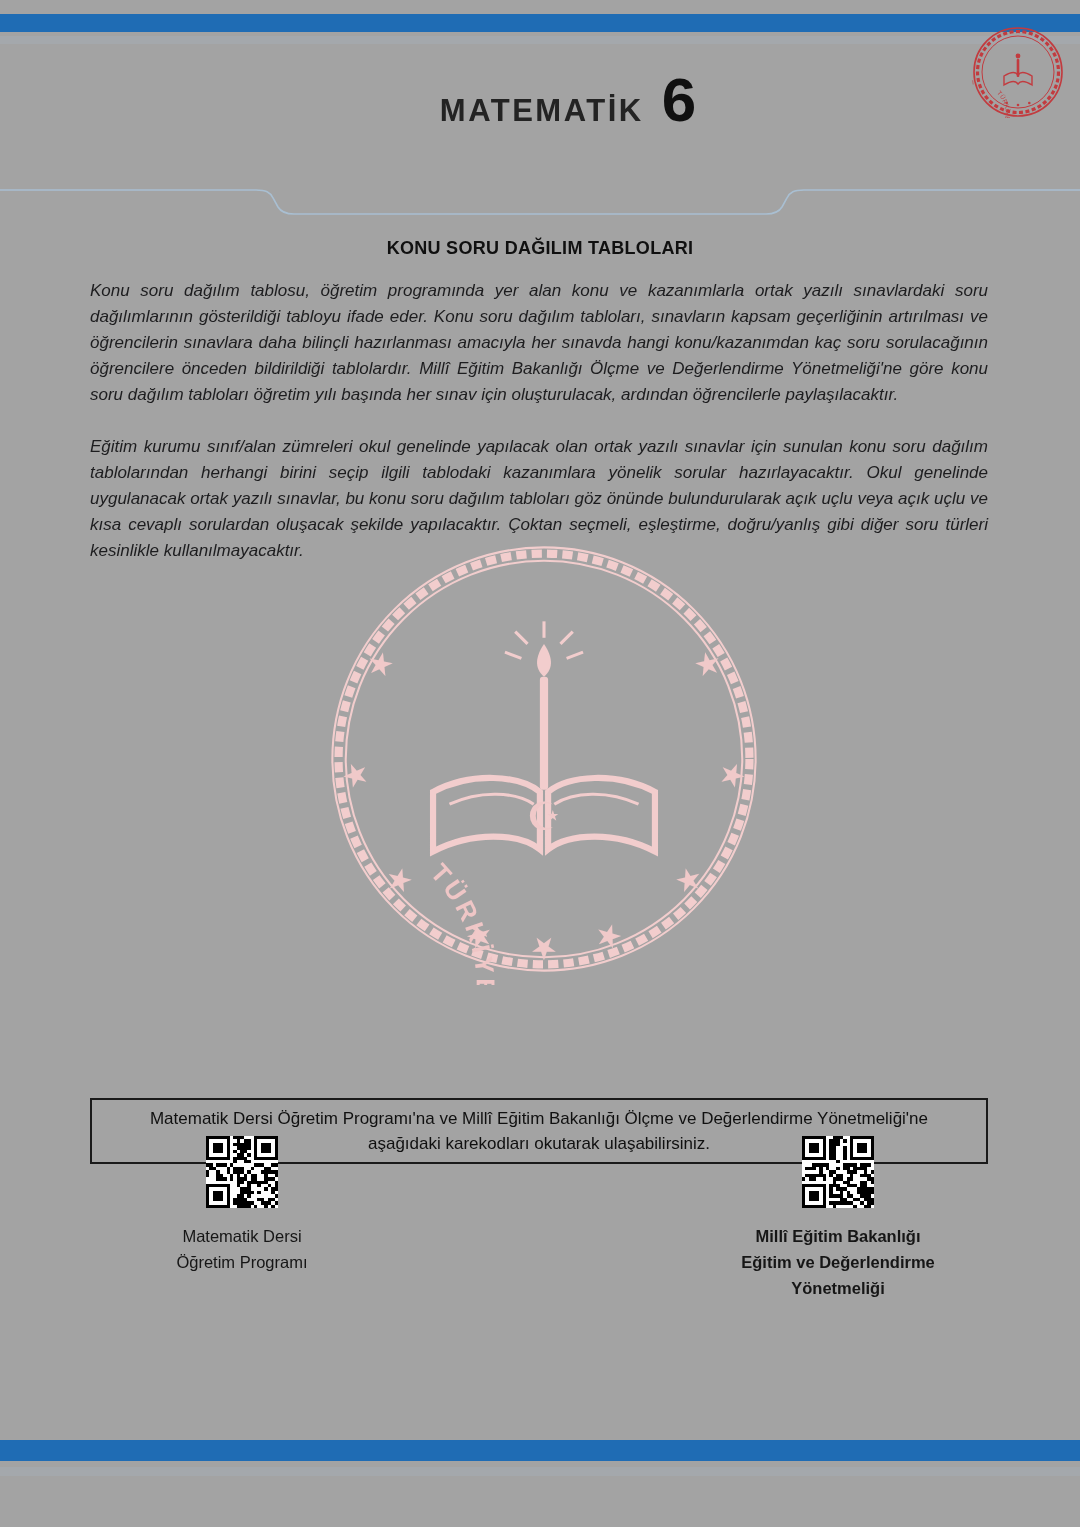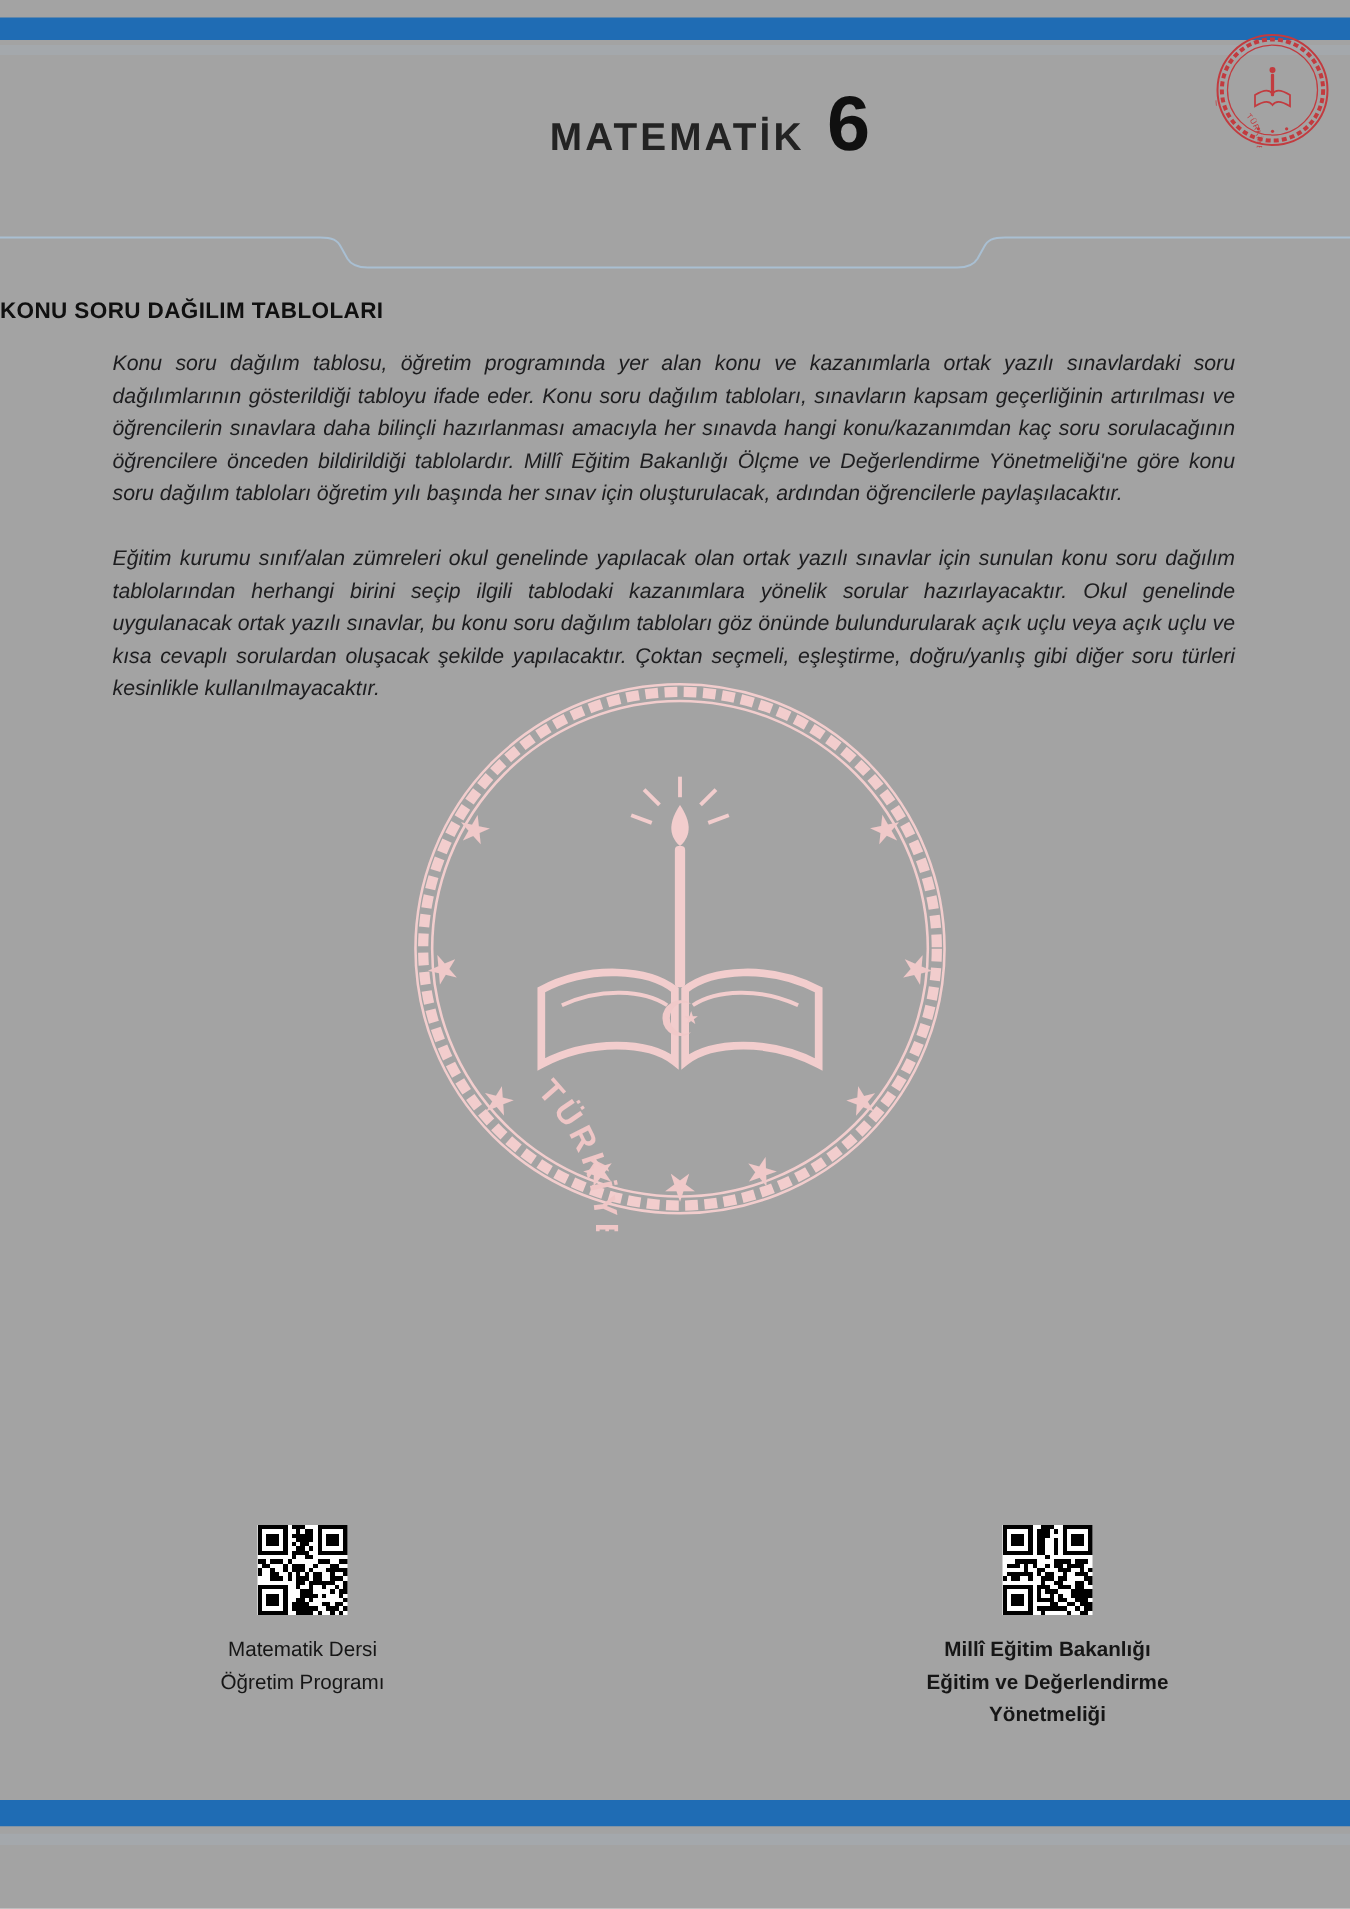--- a/index.html
+++ b/index.html
@@ -35,21 +35,21 @@
   .logo .red-fill { fill: var(--accent-red, #c23b3f); }
   .logo text { fill: var(--accent-red, #c23b3f); font-family: "Liberation Sans", sans-serif; }
 
   
   .separator { position: absolute; top: 183px; left: 0; width: 1080px; height: 42px; }
   .separator path { stroke: #a9bfd2; stroke-width: 1.6; fill: none; }
 
   
   .page-title {
     position: absolute; top: 226px; left: 0; right: 0;
-    font-size: 18px; font-weight: bold; color: #101010; letter-spacing: 0.3px;
+    text-align: center; font-size: 18px; font-weight: bold; color: #101010; letter-spacing: 0.3px;
   }
   .text-block {
     position: absolute; left: 90px; top: 278px; width: 898px;
     font-size: 17px; line-height: 26px; text-align: justify; color: #1d1d1f; font-style: italic;
   }
   .text-block p { margin: 0 0 26px 0; }
 
   
   .watermark { position: absolute; left: 318px; top: 533px; width: 452px; height: 452px; pointer-events: none; }
   .watermark svg { width: 100%; height: 100%; display: block; }
@@ -59,21 +59,21 @@
   .wm-star { fill: #f0c9c9; font-family: "DejaVu Sans", sans-serif; }
 
   
   .info-box {
     position: absolute; left: 90px; top: 1098px; width: 898px; box-sizing: border-box;
     border: 2px solid #1a1a1a; padding: 6px 12px;
     text-align: center; font-size: 17px; line-height: 25px; color: #101010;
   }
 
   
-  .qr-figure { position: absolute; top: 1220px; width: 240px; text-align: center; }
+  .qr-figure { position: absolute; top: 1136px; width: 240px; text-align: center; }
   .qr-figure.left  { left: 122px; }
   .qr-figure.right { left: 718px; }
   .qr { width: 72px; height: 72px; margin: 0 auto; background: #fff; }
   .qr svg { width: 100%; height: 100%; display: block; }
   .qr-caption { margin-top: 15px; font-size: 16.5px; line-height: 26px; color: #161616; }
 </style>
 </head>
 <body>
 
 <div class="page">
@@ -150,20 +150,24 @@
         <path class="wm-line" stroke-width="6" d="M112 252 C150 232 196 236 216 252 L216 308 C196 292 150 290 112 310 Z"></path>
         <path class="wm-line" stroke-width="6" d="M328 252 C290 232 244 236 224 252 L224 308 C244 292 290 290 328 310 Z"></path>
         <path class="wm-line" stroke-width="3" d="M128 264 C158 250 192 252 210 264"></path>
         <path class="wm-line" stroke-width="3" d="M312 264 C282 250 248 252 230 264"></path>
       </g>
 
       <text class="wm-star" font-size="38" text-anchor="middle" dominant-baseline="central" x="220" y="276">☪</text>
     </svg>
   </div>
 
+  <div class="info-box">
+    <div>Matematik Dersi Öğretim Programı'na ve Millî Eğitim Bakanlığı Ölçme ve Değerlendirme Yönetmeliği'ne</div>
+    <div>aşağıdaki karekodları okutarak ulaşabilirsiniz.</div>
+  </div>
 
   <figure class="qr-figure left" style="margin:0;">
     <div class="qr">
         <svg viewBox="0 0 21 21" shape-rendering="crispEdges" fill="#000">
           <rect x="8" y="0" width="1" height="1"></rect>
           <rect x="9" y="0" width="1" height="1"></rect>
           <rect x="10" y="0" width="1" height="1"></rect>
           <rect x="9" y="1" width="1" height="1"></rect>
           <rect x="11" y="1" width="1" height="1"></rect>
           <rect x="12" y="1" width="1" height="1"></rect>

